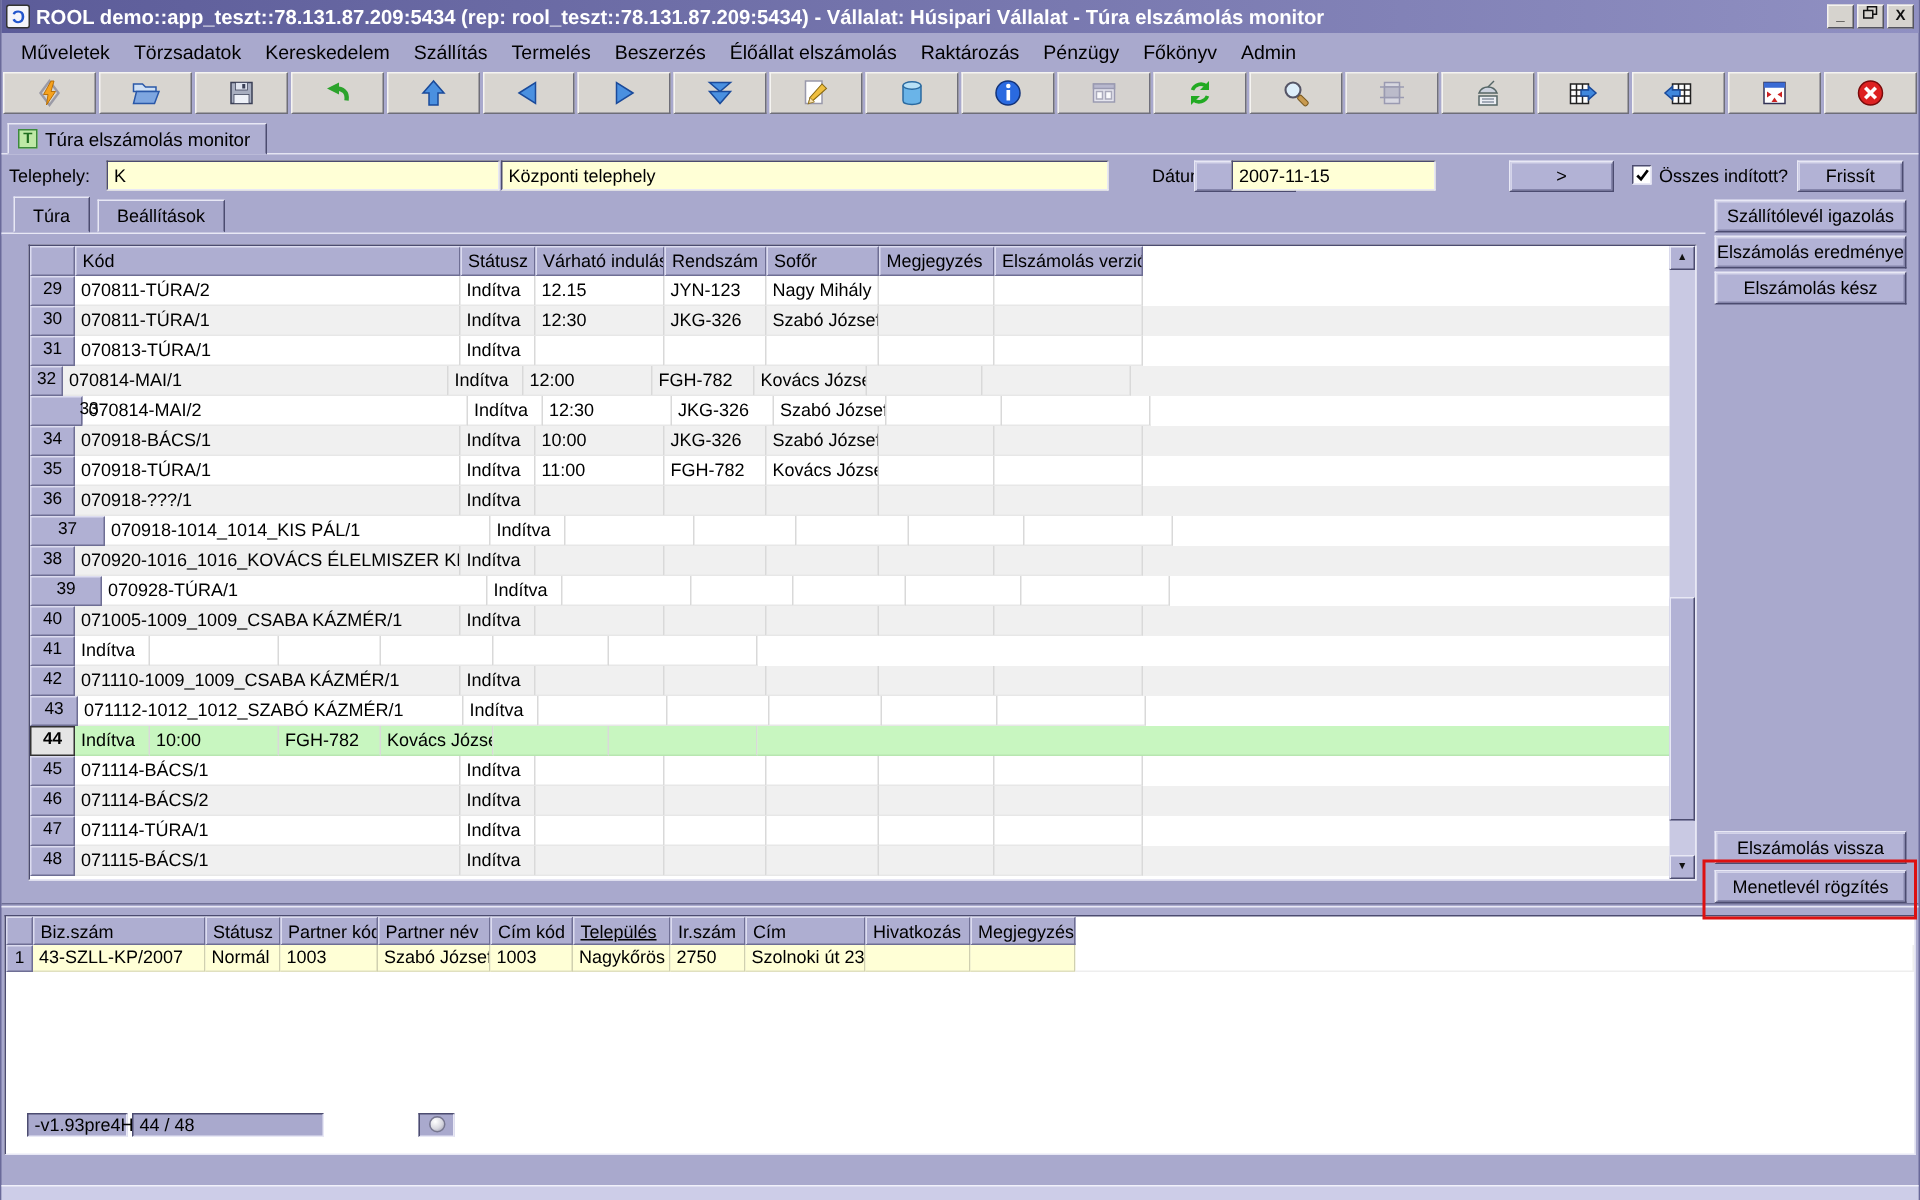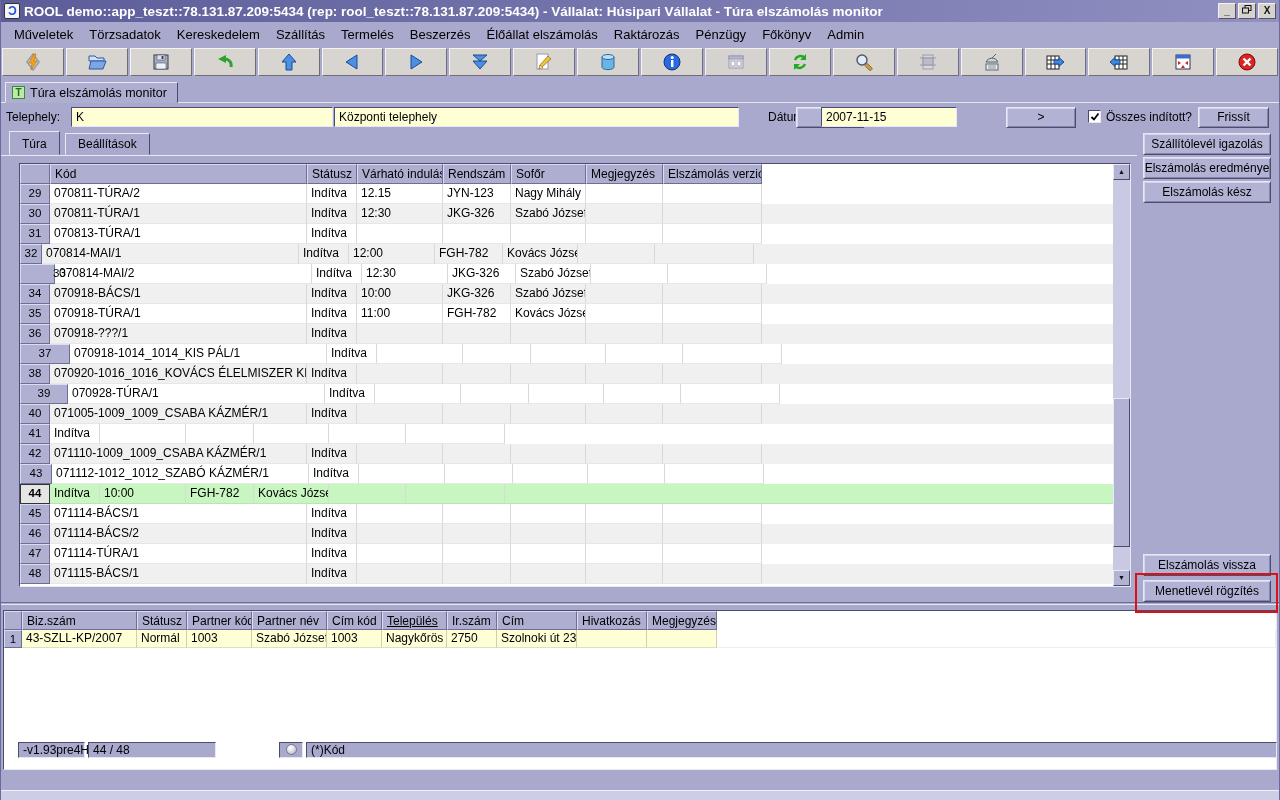--- a/index.html
+++ b/index.html
@@ -612,17 +612,16 @@
         </div>
       </div>
   </div>
 
   <div class="statusbar">
     <div class="spanel" style="width:67px;">-v1.93pre4H</div>
     <div class="spanel" style="width:128px;">44 / 48</div>
     <div class="spanel" style="width:24px; margin-left:60px; justify-content:center;">
         <span class="ball"></span>
       </div>
-    <div class="spanel" style="flex:1;">(*)Kód</div>
   </div>
   <div class="bottom-strip"></div>
 
 </div>
 
 </body></html>

